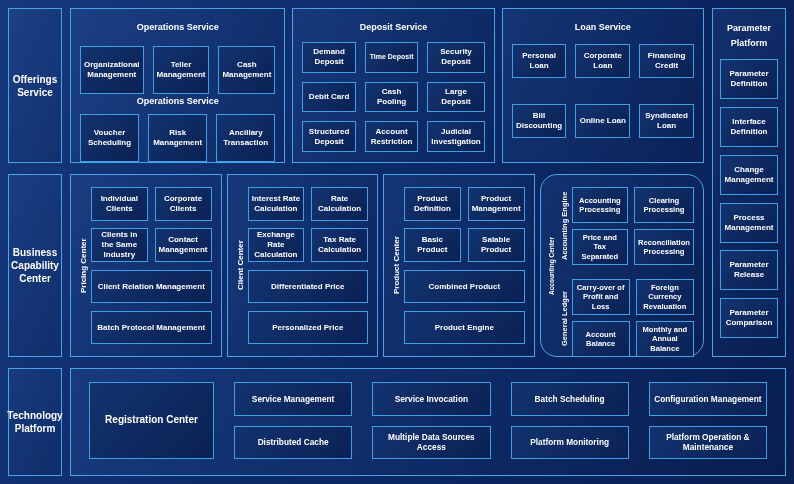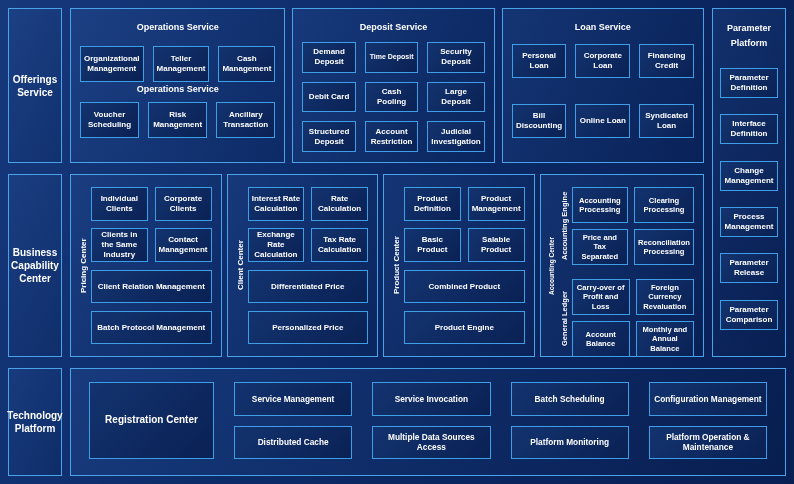--- a/index.html
+++ b/index.html
@@ -40,48 +40,48 @@
   .box {
     border: 1.5px solid #3f9fe6;
     background: linear-gradient(135deg, #13336f 0%, #0a2154 100%);
     display: flex; align-items: center; justify-content: center;
     text-align: center; font-weight: bold; font-size: 8px; line-height: 1.25;
     box-sizing: border-box; padding: 2px 3px;
   }
   .small-text { font-size: 7px; }
 
   .ops-grid { display: grid; grid-template-columns: repeat(3, 1fr); gap: 9px; margin-top: 12px; }
-  .ops-grid .box { height: 36px; }
+  .ops-grid .box { height: 48px; }
   .stray-title { text-align: center; font-weight: bold; font-size: 9px; padding: 2px 0 6px; }
   .dep-grid { flex: 1; display: grid; grid-template-columns: repeat(3, 1fr); grid-auto-rows: 1fr; gap: 9px; margin-top: 8px; }
   .loan-grid { flex: 1; display: grid; grid-template-columns: repeat(3, 1fr); grid-template-rows: 1fr 1fr; gap: 26px 9px; margin: 10px 0 14px; }
 
   .center-panel { display: flex; padding: 4px 2px 4px 4px; }
-  .center-panel.wider { flex: 1.09; }
+  .center-panel.wider { flex: 1.09; border-radius: 17px; }
   .center-panel:not(.wider) { flex: 1; }
   .vlabel {
     writing-mode: vertical-rl; transform: rotate(180deg);
     display: flex; align-items: center; justify-content: center;
     font-weight: bold; font-size: 8px; flex: none; width: 16px; text-align: center;
   }
   .center-content { flex: 1; display: flex; flex-direction: column; justify-content: space-evenly; gap: 8px; padding: 8px 7px 8px 0; }
   .grid2 { display: grid; grid-template-columns: 1fr 1fr; gap: 7px; }
   .grid2 .box { height: 34px; }
   .wide { height: 33px; }
 
   .acct-groups { flex: 1; display: flex; flex-direction: column; justify-content: space-evenly; gap: 14px; padding: 8px 7px 8px 0; }
   .acct-group { display: flex; }
   .group-rail { width: 15px; font-size: 7.5px; }
   .group-grid { flex: 1; display: grid; grid-template-columns: 1fr 1fr; gap: 6px; }
   .group-grid .box { height: 36px; font-size: 7.6px; }
   .outer-rail { width: 12px; font-size: 6.5px; }
 
   .param-title { text-align: center; font-weight: bold; font-size: 9px; line-height: 1.7; padding-top: 6px; }
   .param-stack { flex: 1; display: flex; flex-direction: column; justify-content: space-evenly; }
-  .param-stack .box { height: 30px; margin: 0 1px; }
+  .param-stack .box { height: 40px; margin: 0 1px; }
 
   .reg-box { width: 125px; flex: none; font-size: 10px; }
   .tech-grid { flex: 1; display: grid; grid-template-columns: repeat(4, 1fr); grid-template-rows: 1fr 1fr; gap: 10px 20px; }
   .tech-grid .box { font-size: 8.3px; }
 </style>
 </head>
 <body>
 
 <div class="canvas">
 

